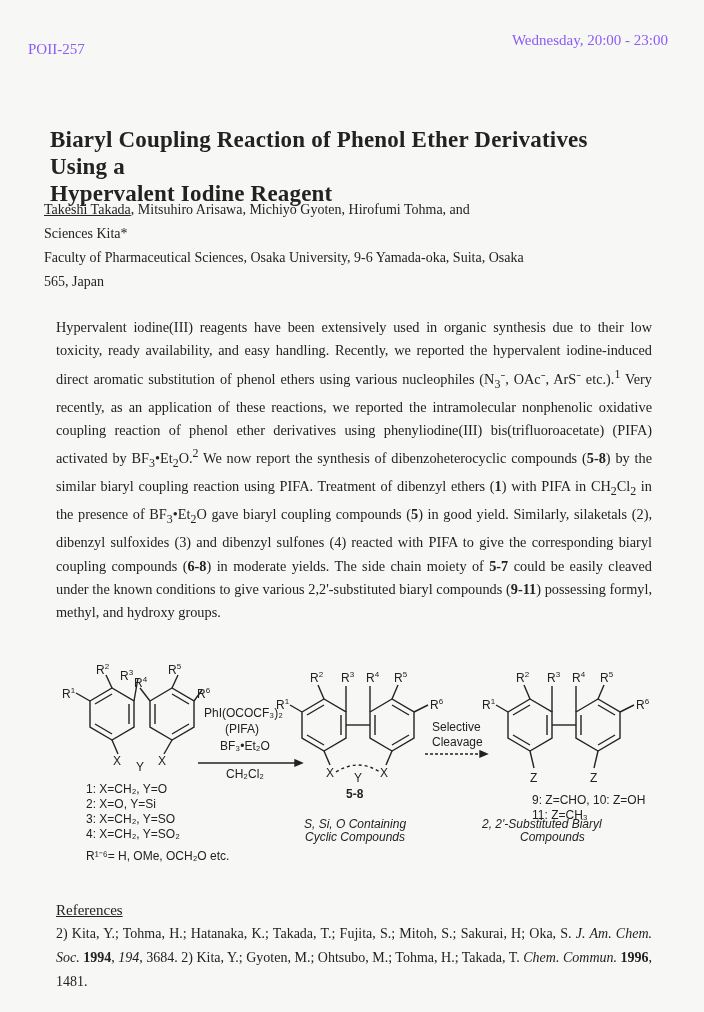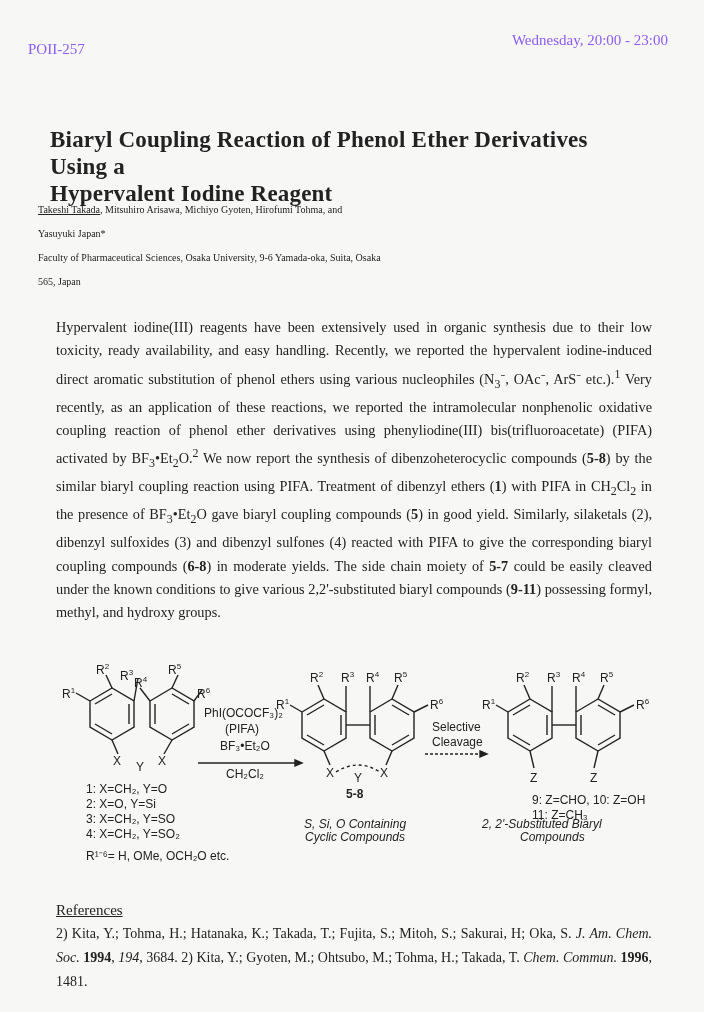--- a/index.html
+++ b/index.html
@@ -1,42 +1,42 @@
 <!DOCTYPE html>
 <html><head>
 <meta charset="utf-8">
 <style>
   html, body { margin:0; padding:0; }
   body { width:704px; height:1012px; background:#f7f7f5; position:relative; overflow:hidden;
          font-family:"Liberation Serif", serif; color:#222; }
   .abs { position:absolute; }
   .hdr { font-size:15px; color:#8b5cf6; }
   .title { left:50px; top:126px; width:600px; font-size:23px; font-weight:bold; line-height:27px; letter-spacing:0.2px; }
-  .authors { left:38px; top:198px; width:610px; font-size:10px; line-height:24px; }
+  .authors { left:44px; top:198px; width:610px; font-size:14px; line-height:24px; }
   .u { text-decoration:underline; }
   .body { left:56px; top:316px; width:596px; font-size:14.3px; line-height:23.3px; text-align:justify; }
   .body b { font-weight:bold; }
   .refs { left:56px; top:898px; width:596px; font-size:14px; line-height:24px; text-align:justify; }
   .refs .rh { font-size:15px;text-decoration:underline; }
   svg text { font-family:"Liberation Sans", sans-serif; }
 </style>
 </head>
 <body>
 
 <div class="abs hdr" style="left:28px;top:41px;">POII-257</div>
 <div class="abs hdr" style="right:36px;top:32px;">Wednesday, 20:00 - 23:00</div>
 
 <div class="abs title">
   <div>Biaryl Coupling Reaction of Phenol Ether Derivatives Using a</div>
   <div>Hypervalent Iodine Reagent</div>
 </div>
 
 <div class="abs authors">
   <div><span class="u">Takeshi Takada</span><span>, Mitsuhiro Arisawa, Michiyo Gyoten, Hirofumi Tohma, and</span></div>
-  <div>Yasuyuki Japan*</div>
+  <div>Sciences Kita*</div>
   <div>Faculty of Pharmaceutical Sciences, Osaka University, 9-6 Yamada-oka, Suita, Osaka</div>
   <div>565, Japan</div>
 </div>
 
 <div class="abs body"><span>Hypervalent iodine(III) reagents have been extensively used in organic synthesis due to their low toxicity, ready availability, and easy handling.  Recently, we reported the hypervalent iodine-induced direct aromatic substitution of phenol ethers using various nucleophiles (N</span><sub>3</sub><span>⁻, OAc⁻, ArS⁻ etc.).</span><sup>1</sup><span>  Very recently, as an application of these reactions, we reported the intramolecular nonphenolic oxidative coupling reaction of phenol ether derivatives using phenyliodine(III) bis(trifluoroacetate) (PIFA) activated by BF</span><sub>3</sub><span>•Et</span><sub>2</sub><span>O.</span><sup>2</sup><span>  We now report the synthesis of dibenzoheterocyclic compounds (</span><b>5-8</b><span>) by the similar biaryl coupling reaction using PIFA.  Treatment of dibenzyl ethers (</span><b>1</b><span>) with PIFA in CH</span><sub>2</sub><span>Cl</span><sub>2</sub><span> in the presence of BF</span><sub>3</sub><span>•Et</span><sub>2</sub><span>O gave biaryl coupling compounds (</span><b>5</b><span>) in good yield.  Similarly, silaketals (2), dibenzyl sulfoxides (3) and dibenzyl sulfones (4) reacted with PIFA to give the corresponding biaryl coupling compounds (</span><b>6-8</b><span>) in moderate yields.  The side chain moiety of </span><b>5-7</b><span> could be easily cleaved under the known conditions to give various 2,2'-substituted biaryl compounds (</span><b>9-11</b><span>) possessing formyl, methyl, and hydroxy groups.</span></div>
 
 <svg class="abs" style="left:40px;top:660px;" width="640" height="210" viewBox="0 0 640 210">
   <g stroke="#222" stroke-width="1.4" fill="none">
 
     <polygon points="50,41 72,28 94,41 94,67 72,80 50,67"></polygon>

